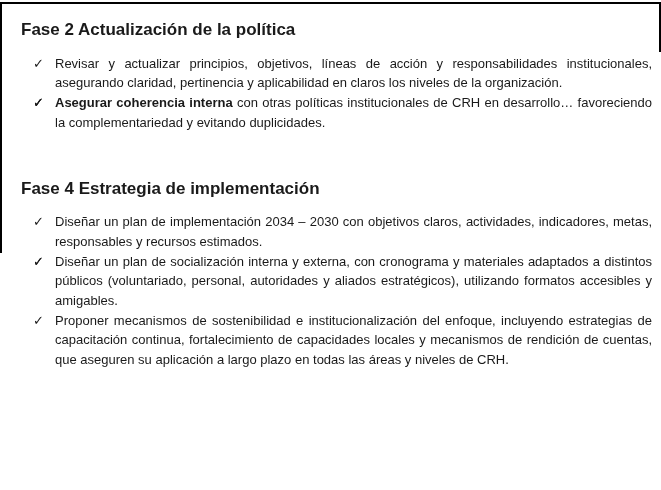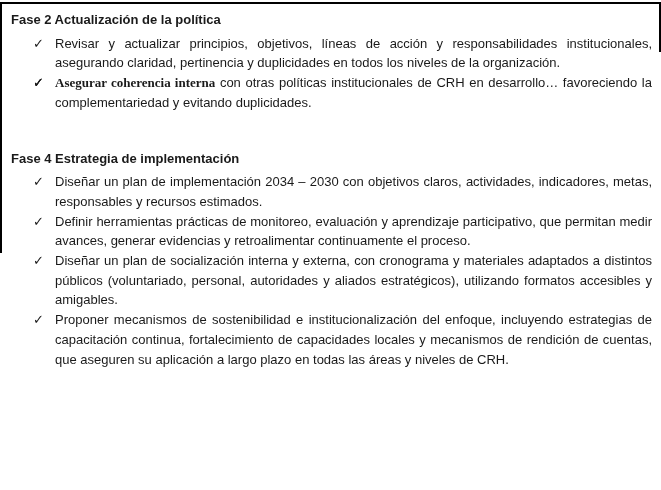--- a/index.html
+++ b/index.html
@@ -24,23 +24,23 @@
   }
   .border-right {
     position: absolute; top: 2px; right: 0;
     width: 2px; height: 50px; background: #000;
   }
   .content {
     position: absolute;
     top: 6px; left: 7px; right: 9px;
   }
   .section-heading {
-    font-size: 13px;
+    font-size: 17px;
     font-weight: bold;
-    margin: 4px;
+    margin: 14px;
     line-height: 19.7px;
   }
   ul.bullet-list {
     list-style: none;
     margin: 0;
     padding: 0;
   }
   ul.bullet-list > li {
     position: relative;
     padding-left: 48px;
@@ -48,40 +48,39 @@
     line-height: 19.7px;
   }
   .check {
     position: absolute;
     left: 26px;
     top: 0;
     font-size: 13px;
   }
   .bullet-bold {
     font-weight: bold;
-    font-family: Liberation Serif, serif;
   }
   .section-gap {
     height: 32px;
   }
 </style>
 </head>
 <body>
 
 <div class="border-top"></div>
 <div class="border-left"></div>
 <div class="border-right"></div>
 
 <div class="content">
 
   <section>
     <h2 class="section-heading">Fase 2 Actualización de la política</h2>
     <ul class="bullet-list">
       <li>
-        <span class="check">✓</span><span class="bullet-bold"></span><span>Revisar y actualizar principios, objetivos, líneas de acción y responsabilidades institucionales, asegurando claridad, pertinencia y duplicidades en todos los niveles de la organización.</span>
+        <span class="check">✓</span><span class="bullet-bold"></span><span>Revisar y actualizar principios, objetivos, líneas de acción y responsabilidades institucionales, asegurando claridad, pertinencia y aplicabilidad en claros los niveles de la organización.</span>
       </li>
       <li>
         <span class="check">✓</span><span class="bullet-bold"></span>
       </li>
       <li>
         <span class="check">✓</span><span class="bullet-bold"></span>
       </li>
       <li>
         <span class="check">✓</span><span class="bullet-bold">Asegurar coherencia interna</span><span> con otras políticas institucionales de CRH en desarrollo… favoreciendo la complementariedad y evitando duplicidades.</span>
       </li>
@@ -90,21 +89,21 @@
 
   <div class="section-gap"></div>
 
   <section>
     <h2 class="section-heading">Fase 4 Estrategia de implementación</h2>
     <ul class="bullet-list">
       <li>
         <span class="check">✓</span><span class="bullet-bold"></span><span>Diseñar un plan de implementación 2034 – 2030 con objetivos claros, actividades, indicadores, metas, responsables y recursos estimados.</span>
       </li>
       <li>
-        <span class="check">✓</span><span class="bullet-bold"></span><span>Definir herramientas prácticas de monitoreo, evaluación y aprendizaje participativo, que permitan medir avances, generar evidencias y retroalimentar continuamente el proceso.</span>
+        <span class="check">✓</span><span class="bullet-bold"></span>
       </li>
       <li>
         <span class="check">✓</span><span class="bullet-bold"></span><span>Diseñar un plan de socialización interna y externa, con cronograma y materiales adaptados a distintos públicos (voluntariado, personal, autoridades y aliados estratégicos), utilizando formatos accesibles y amigables.</span>
       </li>
       <li>
         <span class="check">✓</span><span class="bullet-bold"></span><span>Proponer mecanismos de sostenibilidad e institucionalización del enfoque, incluyendo estrategias de capacitación continua, fortalecimiento de capacidades locales y mecanismos de rendición de cuentas, que aseguren su aplicación a largo plazo en todas las áreas y niveles de CRH.</span>
       </li>
     </ul>
   </section>
 

